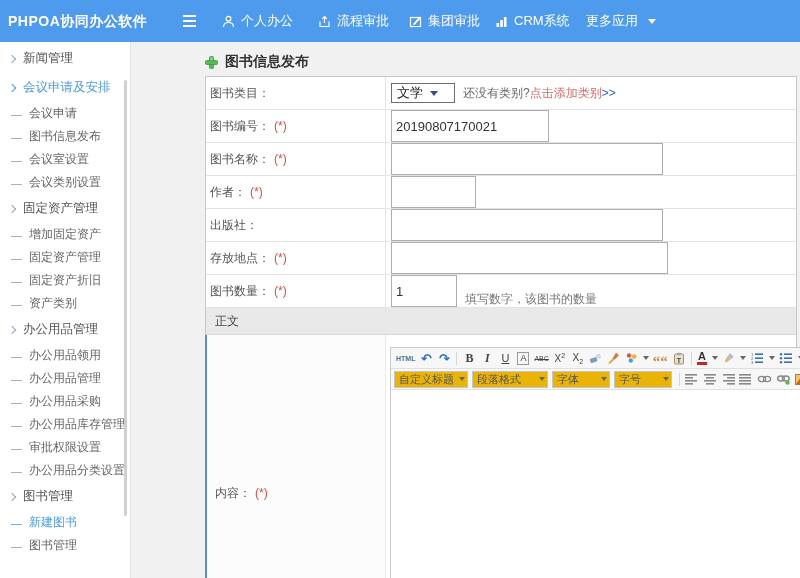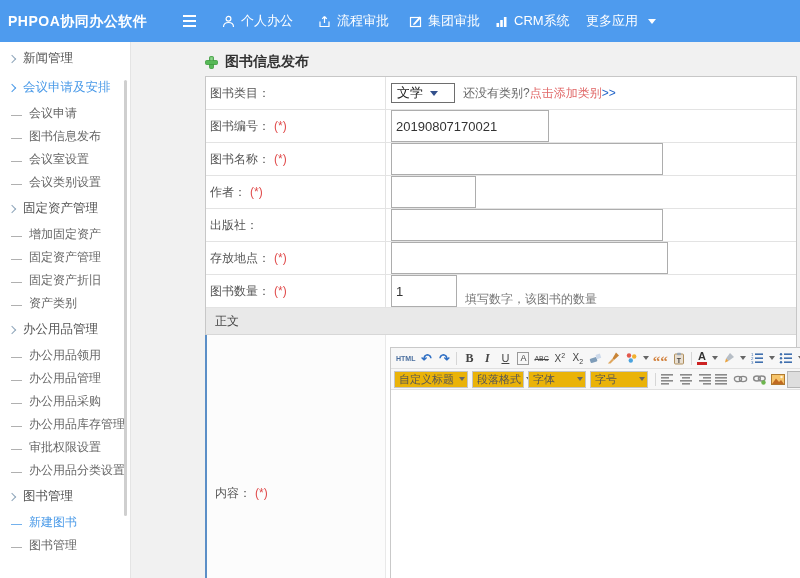--- a/index.html
+++ b/index.html
@@ -432,21 +432,21 @@
                   <rect x="5" y="9.4" width="8" height="1.6" fill="#3f6fae"></rect>
                 </svg>
                 <span class="caret-d"></span>
               </span>
             </div>
           <div class="tb-row" id="tb-row2">
               <span class="tb-select" style="width: 74px;">
                 <span>自定义标题</span>
                 <span class="caret-d"></span>
               </span>
-              <span class="tb-select" style="width: 52px;">
+              <span class="tb-select" style="width: 76px;">
                 <span>段落格式</span>
                 <span class="caret-d"></span>
               </span>
               <span class="tb-select" style="width: 58px;">
                 <span>字体</span>
                 <span class="caret-d"></span>
               </span>
               <span class="tb-select" style="width: 58px;">
                 <span>字号</span>
                 <span class="caret-d"></span>

